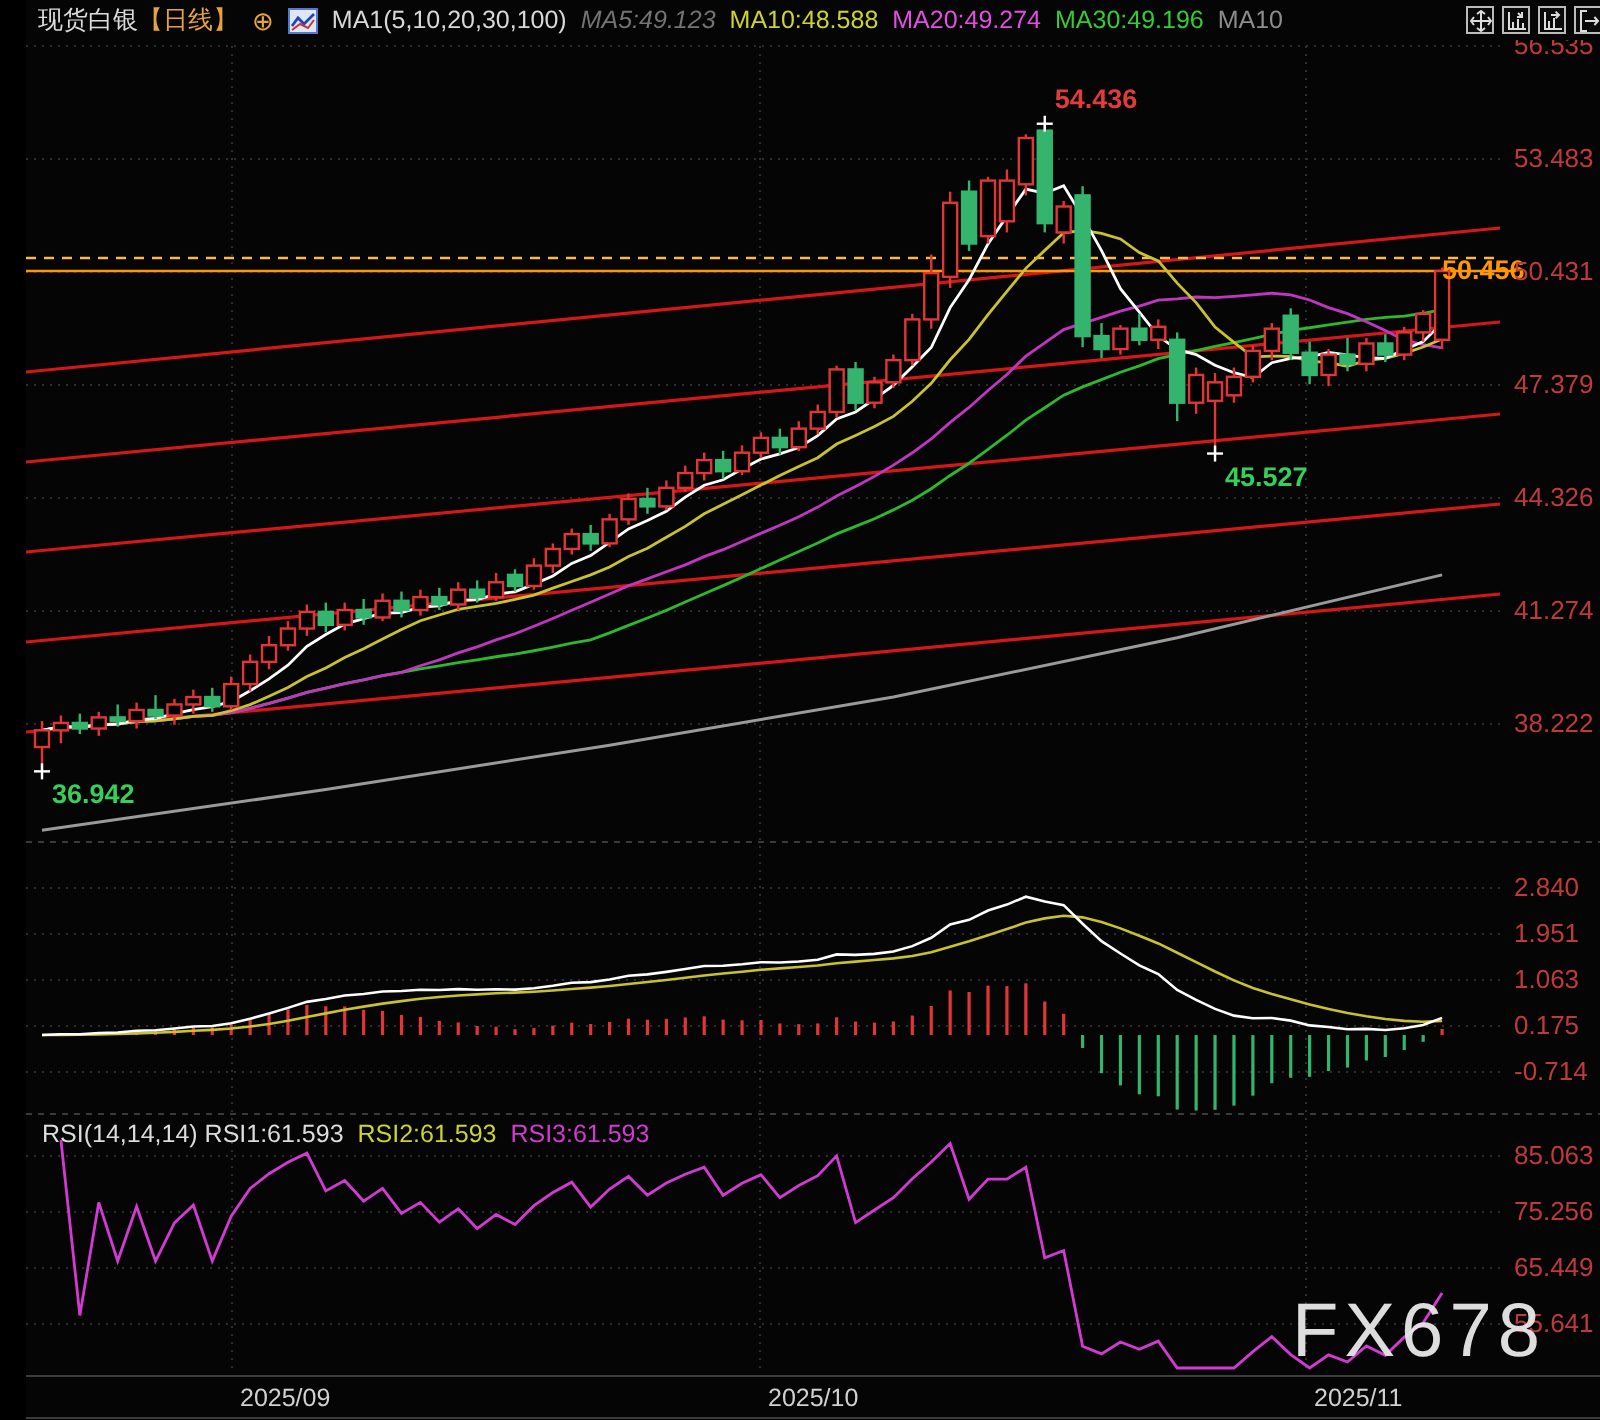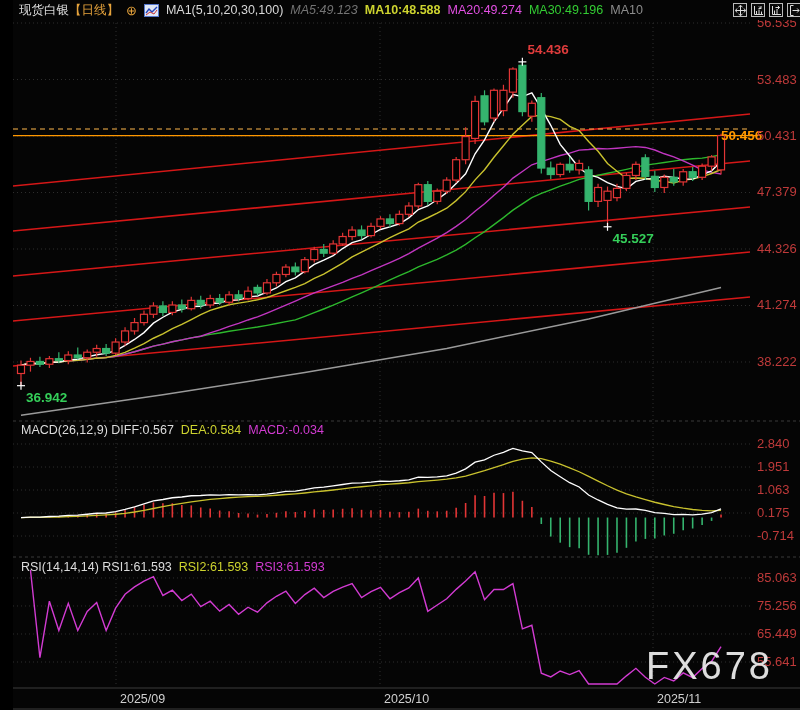--- a/index.html
+++ b/index.html
@@ -31,21 +31,21 @@
     <span class="crosshair">⊕</span>
     <span style="line-height:0;">
       <svg width="15" height="13">
           <rect x="0.5" y="0.5" width="14" height="12" fill="#dfe7f5" stroke="#5577cc"></rect>
       <polyline points="2,9 5,5 8,8 13,3" fill="none" stroke="#2244bb" stroke-width="1.4"></polyline>
       <polyline points="2,11 6,8 10,10 13,6" fill="none" stroke="#cc3333" stroke-width="1"></polyline>
         </svg>
     </span>
     <span class="ma-group">MA1(5,10,20,30,100)</span>
     <span id="ma0" style="color: #737373; font-style: italic;">MA5:49.123</span>
-    <span id="ma1" style="color: rgb(205, 211, 47); font-weight: bold;">MA10:48.588</span>
+    <span id="ma1" style="color: rgb(205, 211, 47);">MA10:48.588</span>
     <span id="ma2" style="color: rgb(226, 79, 226);">MA20:49.274</span>
     <span id="ma3" style="color: rgb(51, 204, 51);">MA30:49.196</span>
     <span id="ma4" style="color: rgb(140, 140, 140);">MA10</span>
   </div>
 
   <div class="toolbar">
     <span class="tb">
       <svg width="11" height="11" viewBox="0 0 11 11" stroke="#ddd" stroke-width="1" fill="none">
         <path d="M5.5 0.5 V10.5 M0.5 5.5 H10.5 M3.5 2 L5.5 0.5 L7.5 2 M3.5 9 L5.5 10.5 L7.5 9 M2 3.5 L0.5 5.5 L2 7.5 M9 3.5 L10.5 5.5 L9 7.5"></path>
       </svg>
@@ -395,22 +395,19 @@
       <g>
         <text x="107" y="683" fill="#d0d0d0" font-size="12.5" text-anchor="start" font-weight="normal">2025/09</text>
         <text x="371" y="683" fill="#d0d0d0" font-size="12.5" text-anchor="start" font-weight="normal">2025/10</text>
         <text x="644" y="683" fill="#d0d0d0" font-size="12.5" text-anchor="start" font-weight="normal">2025/11</text>
       </g>
       <g>
         <line x1="798.5" y1="0" x2="798.5" y2="668" stroke="#8f8f8f" stroke-width="2"></line>
       </g>
     </svg>
 
-  <div class="paneltitle" style="top:423px;">
-    <span id="macdT"><span style="color:#dcdcdc">MACD(26,12,9) DIFF:0.567</span>&nbsp;&nbsp;<span style="color:#cdd32f">DEA:0.584</span>&nbsp;&nbsp;<span style="color:#d23bd2">MACD:-0.034</span></span>
-  </div>
 
   <div class="paneltitle" style="top:560px;align-items:flex-end;">
     <span id="rsiT"><span style="color:#dcdcdc">RSI(14,14,14) RSI1:61.593</span>&nbsp;&nbsp;<span style="color:#cdd32f">RSI2:61.593</span>&nbsp;&nbsp;<span style="color:#d23bd2">RSI3:61.593</span></span>
   </div>
 
   <div class="wm">FX678</div>
 </div>
 
 </body></html>

